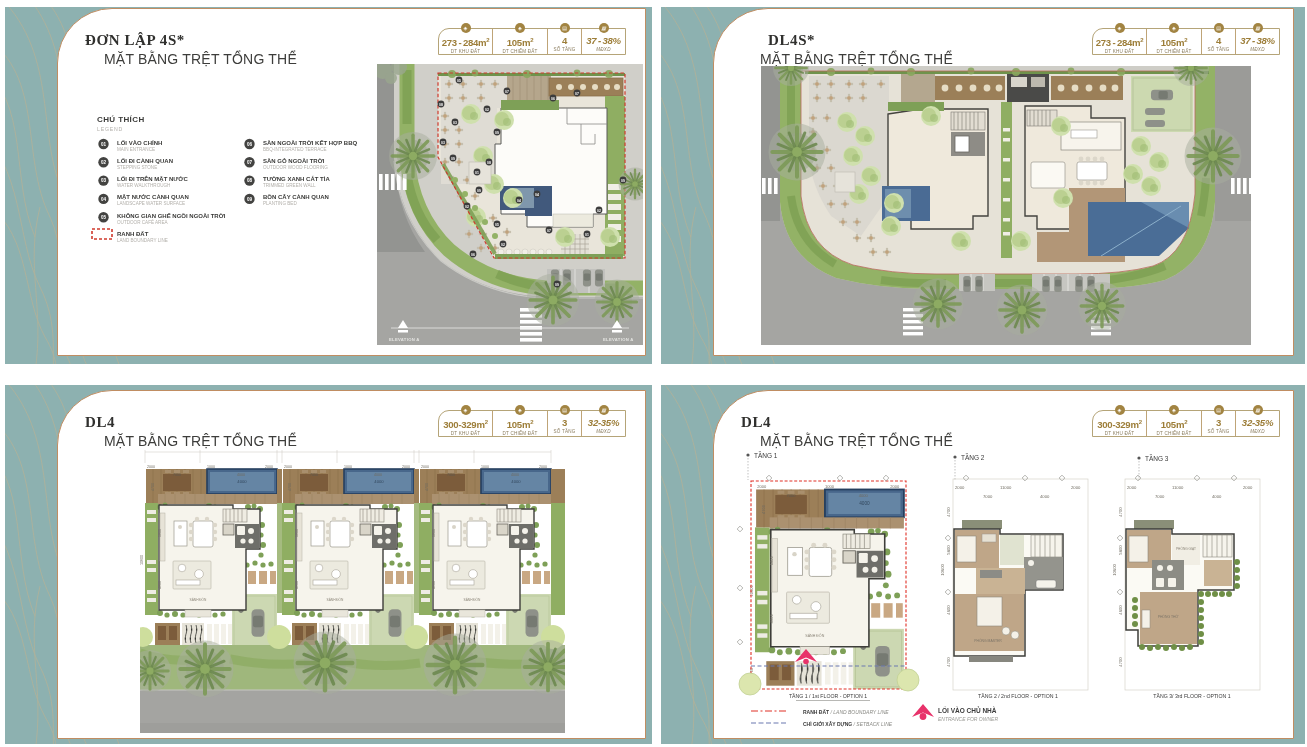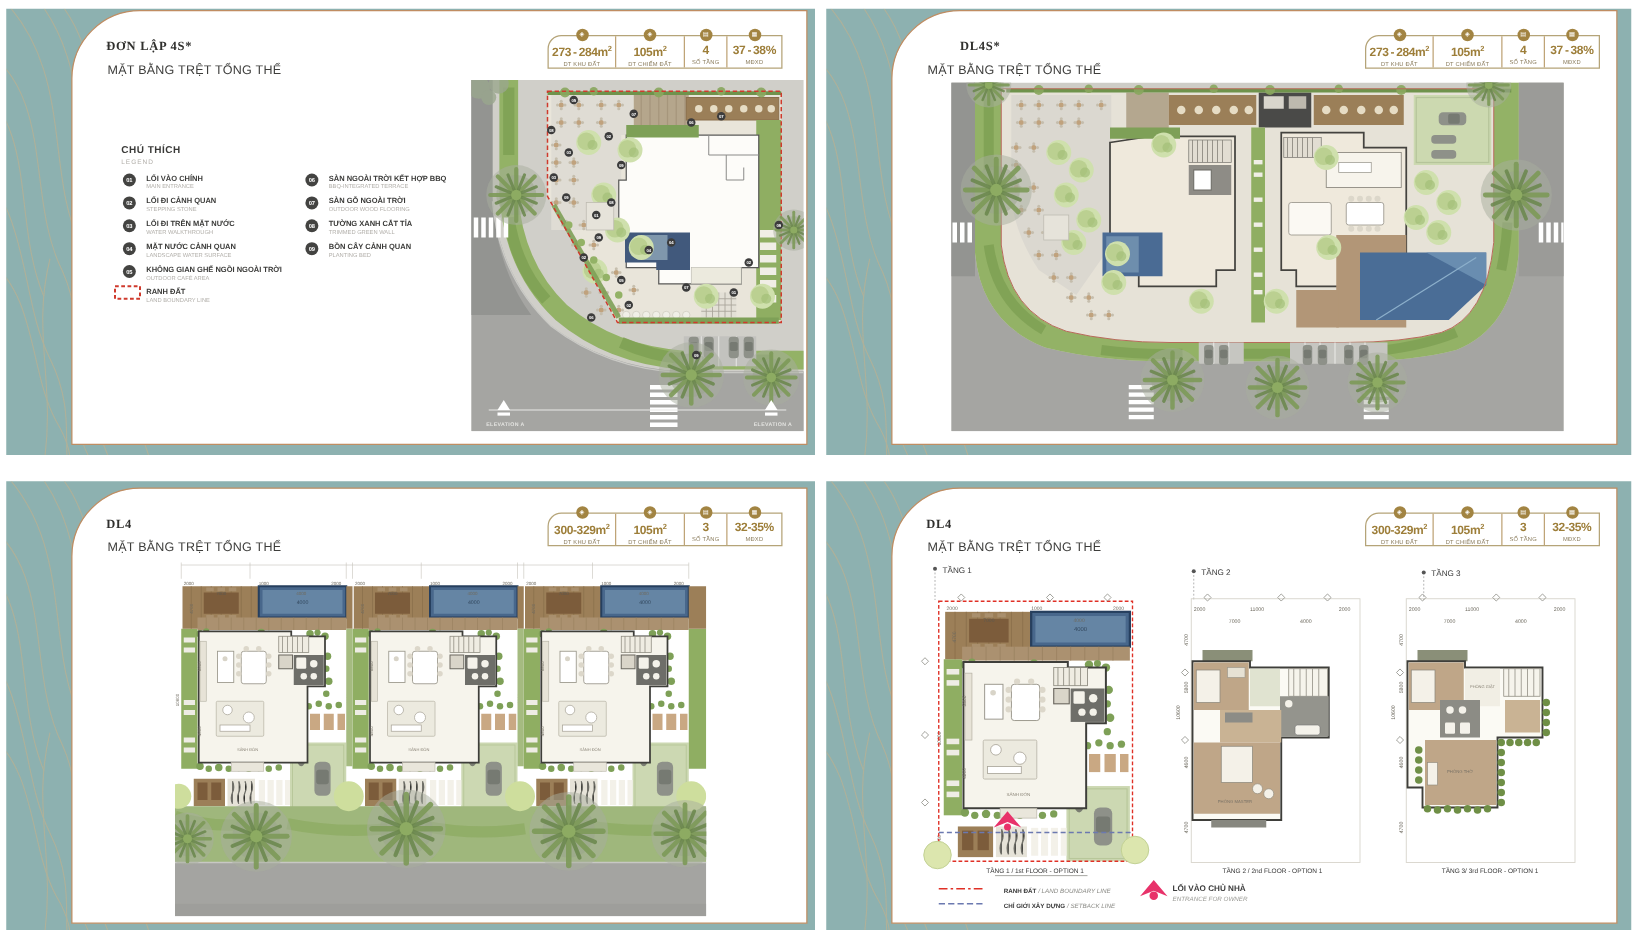--- a/index.html
+++ b/index.html
@@ -1,25 +1,25 @@
 <!DOCTYPE html>
 <html><head>
 <meta charset="utf-8">
 <style>
   html,body{margin:0;padding:0;width:1307px;height:747px;background:#fff;
     font-family:"Liberation Sans",sans-serif;}
   .slide{position:absolute;background:#8db1b0;overflow:hidden;}
   .card{position:absolute;background:#fff;border:1px solid #c08d62;
     border-radius:55px 0 0 0;}
   .title{position:absolute;font-family:"Liberation Serif",serif;font-weight:bold;
-    color:#30302e;font-size:10px;letter-spacing:0.6px;}
-  .subtitle{position:absolute;font-size:10px;color:#3d3d3b;letter-spacing:0.2px;}
+    color:#30302e;font-size:15px;letter-spacing:0.6px;}
+  .subtitle{position:absolute;font-size:14px;color:#3d3d3b;letter-spacing:0.2px;margin-left:18px;}
   .stats{position:absolute;display:flex;border:1px solid #b5a478;border-radius:11px 0 0 0;background:#fff;}
   .stat{position:relative;border-right:1px solid #bfa477;text-align:center;padding-top:4px;}
-  .stat:last-child{border-right:none;}
+  .stat:last-child{border-right:none;font-style:italic;}
   .stat .num{color:#9d7e39;font-weight:bold;font-size:9.6px;line-height:11px;letter-spacing:-0.3px;margin-top:2px;}
   .stat .num sup{font-size:6px;}
   .stat .lbl{color:#8b7d5e;font-size:4.6px;margin-top:1px;letter-spacing:0.2px;}
   .stat .ico{position:absolute;top:-6px;left:50%;transform:translateX(-50%);
     width:10px;height:10px;border-radius:50%;background:#a28442;color:#fff;
     font-size:5px;line-height:10px;text-align:center;}
   .stat .num{white-space:nowrap;}
   svg{position:absolute;display:block;}
 </style>
 </head>

